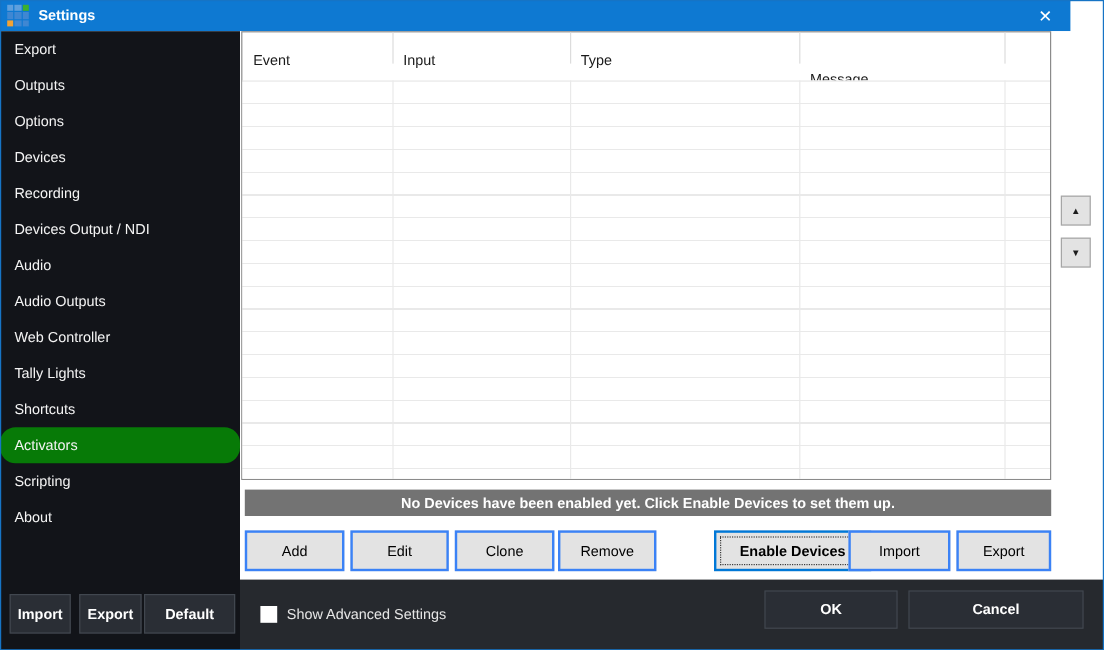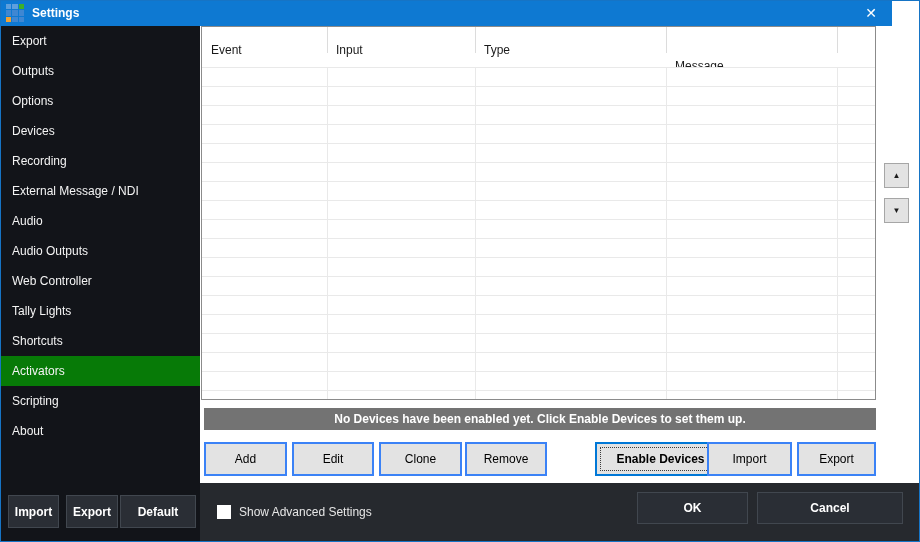--- a/index.html
+++ b/index.html
@@ -17,21 +17,21 @@
   .app-icon span{display:block;}
   .c-lb{background:#5e9fdd;} .c-b{background:#3f87d2;} .c-g{background:#3db02c;} .c-o{background:#f3a233;}
   .title-text{position:absolute;left:32px;top:0;height:26px;line-height:26px;
     color:#fff;font-size:12px;font-weight:bold;}
   .close-btn{position:absolute;right:4px;top:0;width:34px;height:26px;
     display:flex;align-items:center;justify-content:center;color:#fff;font-size:14px;cursor:pointer;}
 
   
   .sidebar{position:absolute;left:0;top:26px;width:200px;height:516px;background:#121419;}
   .nav-item{height:30px;line-height:30px;padding-left:12px;font-size:12px;color:#f4f4f4;cursor:pointer;}
-  .nav-item.active{background:#077a07;}
+  .nav-item.active{background:#077a07;border-radius:13px;}
   .btn-dark{position:absolute;display:flex;align-items:center;justify-content:center;
     background:#2a2e35;border:1px solid #41474f;color:#fff;font-size:12px;font-weight:bold;cursor:pointer;}
   .btn-import-cfg{left:8px;top:495px;width:51px;height:33px;}
   .btn-export-cfg{left:66px;top:495px;width:52px;height:33px;}
   .btn-default-cfg{left:120px;top:495px;width:76px;height:33px;}
 
   
   .main-panel{position:absolute;left:200px;top:26px;width:720px;height:457px;background:#fff;}
 
   
@@ -103,21 +103,21 @@
       <span>✕</span>
     </div>
   </div>
 
   <div class="sidebar">
     <div class="nav-item">Export</div>
     <div class="nav-item">Outputs</div>
     <div class="nav-item">Options</div>
     <div class="nav-item">Devices</div>
     <div class="nav-item">Recording</div>
-    <div class="nav-item">External Message / NDI</div>
+    <div class="nav-item">Devices Output / NDI</div>
     <div class="nav-item">Audio</div>
     <div class="nav-item">Audio Outputs</div>
     <div class="nav-item">Web Controller</div>
     <div class="nav-item">Tally Lights</div>
     <div class="nav-item">Shortcuts</div>
     <div class="nav-item active">Activators</div>
     <div class="nav-item">Scripting</div>
     <div class="nav-item">About</div>
   </div>
 

